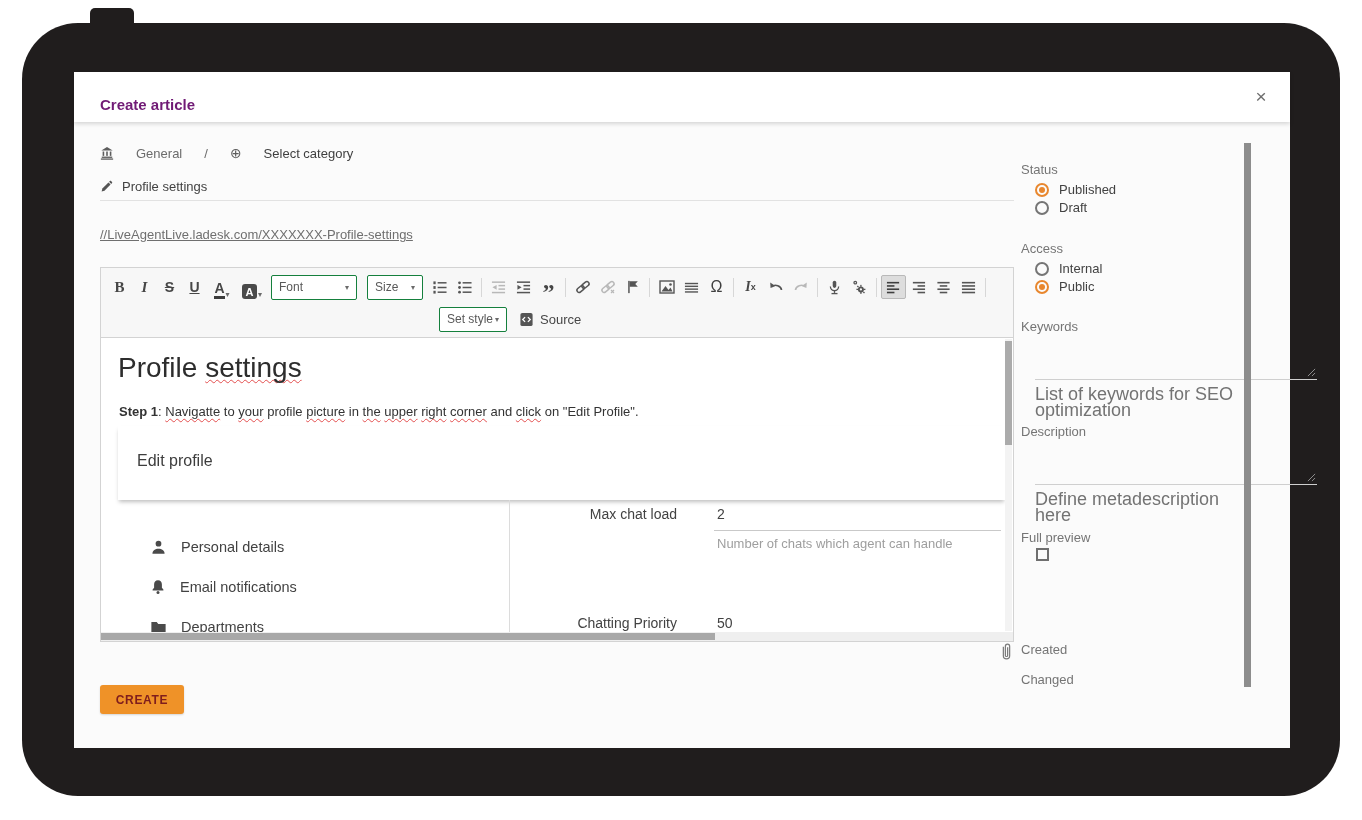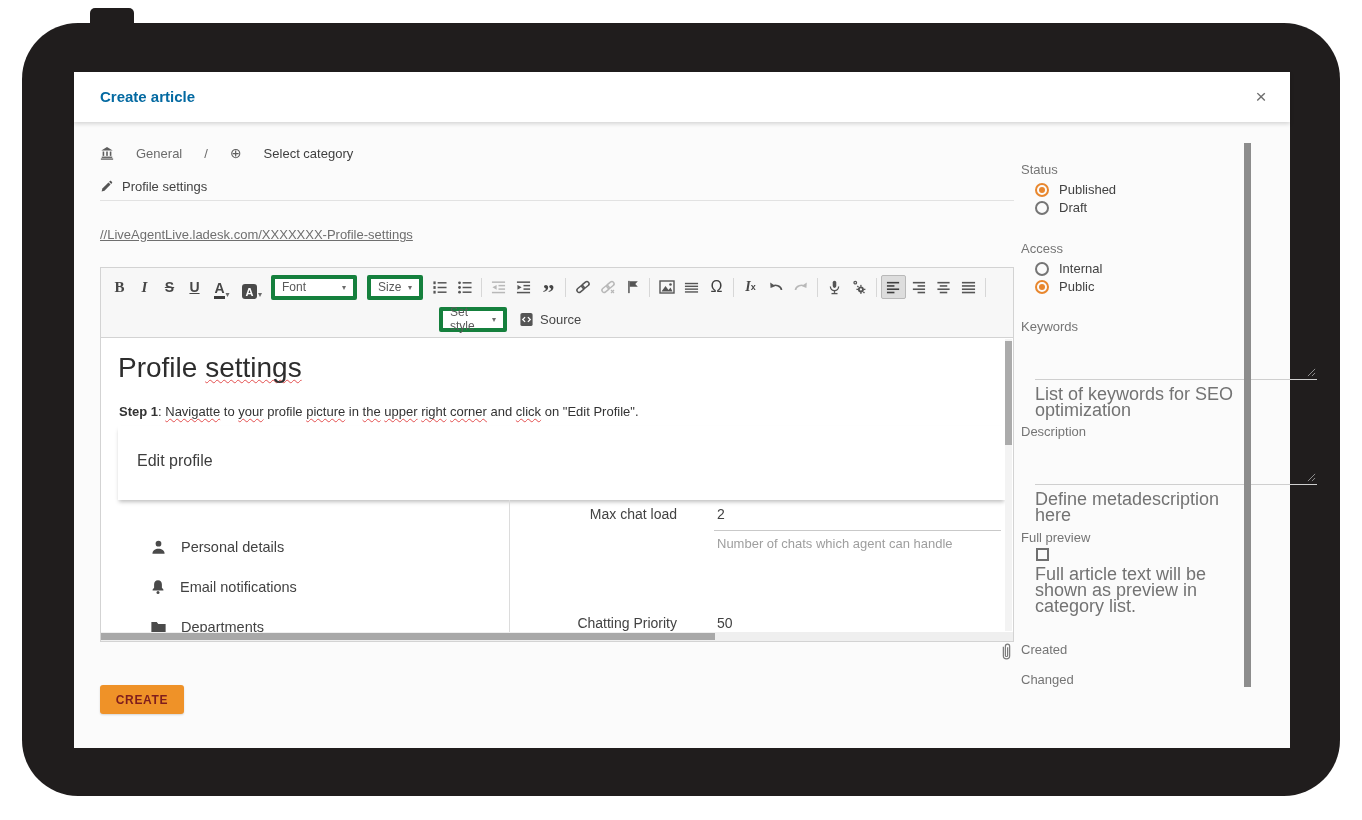--- a/index.html
+++ b/index.html
@@ -8,21 +8,21 @@
   .abs { position:absolute; }
 
   
   .frame-notch { left:90px; top:8px; width:44px; height:34px; background:#201d1d; border-radius:5px 5px 0 0; }
   .device-frame { left:22px; top:23px; width:1318px; height:773px; background:#201d1d; border-radius:56px; }
 
   
   .dialog { left:74px; top:72px; width:1216px; height:676px; background:#fbfbfb; }
   .dlg-header { left:0; top:0; width:100%; height:50px; background:#fff;
     box-shadow:0 2px 4px rgba(0,0,0,.15); z-index:5; }
-  .dlg-title { position:absolute; left:26px; top:0; line-height:50px; font-size:15px; font-weight:700; color:#0369a1; }
+  .dlg-title { position:absolute; left:26px; top:8px; line-height:50px; font-size:15px; font-weight:700; color:#701a75; }
   .dlg-close { position:absolute; right:16px; top:12px; width:26px; height:26px; text-align:center;
     line-height:26px; font-size:19px; color:#6e6e6e; cursor:pointer; }
 
   
   .crumb-row { left:26px; top:72px; height:18px; display:flex; align-items:center; gap:22px; font-size:13px; color:#6b6b6b; }
   .crumb-strong { color:#3f3f3f; }
   .title-row { left:26px; top:105px; height:18px; display:flex; align-items:center; gap:9px; font-size:13px; color:#424242; }
   .hr-divider { left:26px; top:128px; width:914px; height:1px; background:#e2e2e2; }
   .url-link { left:26px; top:155px; font-size:13px; color:#6f6f6f; text-decoration:underline; cursor:pointer; }
   .plus-circle { font-size:14px; color:#5d5d5d; }
@@ -39,21 +39,21 @@
   .tb b { font-family:"Liberation Serif","DejaVu Serif",serif; font-size:15px; }
   .tb .it { font-family:"Liberation Serif","DejaVu Serif",serif; font-style:italic; font-weight:700; font-size:15px; }
   .tb .st { font-weight:700; text-decoration:line-through; }
   .tb .un { font-weight:700; text-decoration:underline; }
   .sep { width:1px; height:19px; background:#d7d7d7; margin:0 4px; flex:none; }
   .color-btn { width:30px; display:flex; align-items:flex-end; gap:1px; }
   .color-a { font-weight:700; font-size:14px; border-bottom:3px solid #3c3c3c; line-height:15px; }
   .bg-a { background:#4a4a4a; color:#fff; font-weight:700; font-size:11px; width:15px; height:15px;
     border-radius:3px; display:flex; align-items:center; justify-content:center; }
   .caret { font-size:8px; color:#6b6b6b; }
-  .dd { height:25px; background:#fff; border:4px solid #15803d; border-radius:2px; display:flex;
+  .dd { height:25px; background:#fff; border:1px solid #15803d; border-radius:2px; display:flex;
     align-items:center; justify-content:space-between; padding:0 7px; font-size:12px; color:#595959;
     cursor:pointer; flex:none; }
   .dd-font { width:86px; margin:0 4px; }
   .dd-size { width:56px; margin:0 4px 0 6px; }
   .dd-style { width:68px; }
   .src-btn { display:flex; align-items:center; gap:6px; font-size:13px; color:#474747; cursor:pointer; }
   .quote-glyph { font-family:"Liberation Serif","DejaVu Serif",serif; font-size:24px; font-weight:700; line-height:10px; padding-top:10px; }
   .tx i { font-family:"Liberation Serif","DejaVu Serif",serif; font-size:14px; font-weight:700; }
   .tx sub { font-size:9px; font-weight:700; }
   .omega { font-size:16px; color:#3f3f3f; }
@@ -457,19 +457,18 @@
     <span class="ta-handle">
       <svg width="9" height="9" viewBox="0 0 10 10">
           <path d="M9 1L1 9M9 5.5L5.5 9" stroke="#9a9a9a" stroke-width="1" fill="none"></path>
         </svg>
     </span>
   </div>
   <div class="sb-hint" style="top:419px">Define metadescription here</div>
 
   <div class="sb-label" style="top:458px">Full preview</div>
   <div class="checkbox" style="top:476px"></div>
-  <div class="sb-hint" style="top:494px">Full article text will be shown as preview in category list.</div>
 
   <div class="sb-label" style="top:570px">Created</div>
   <div class="sb-label" style="top:600px">Changed</div>
 
   <div class="abs sb-scroll"></div>
 </div>
 
 </body></html>

